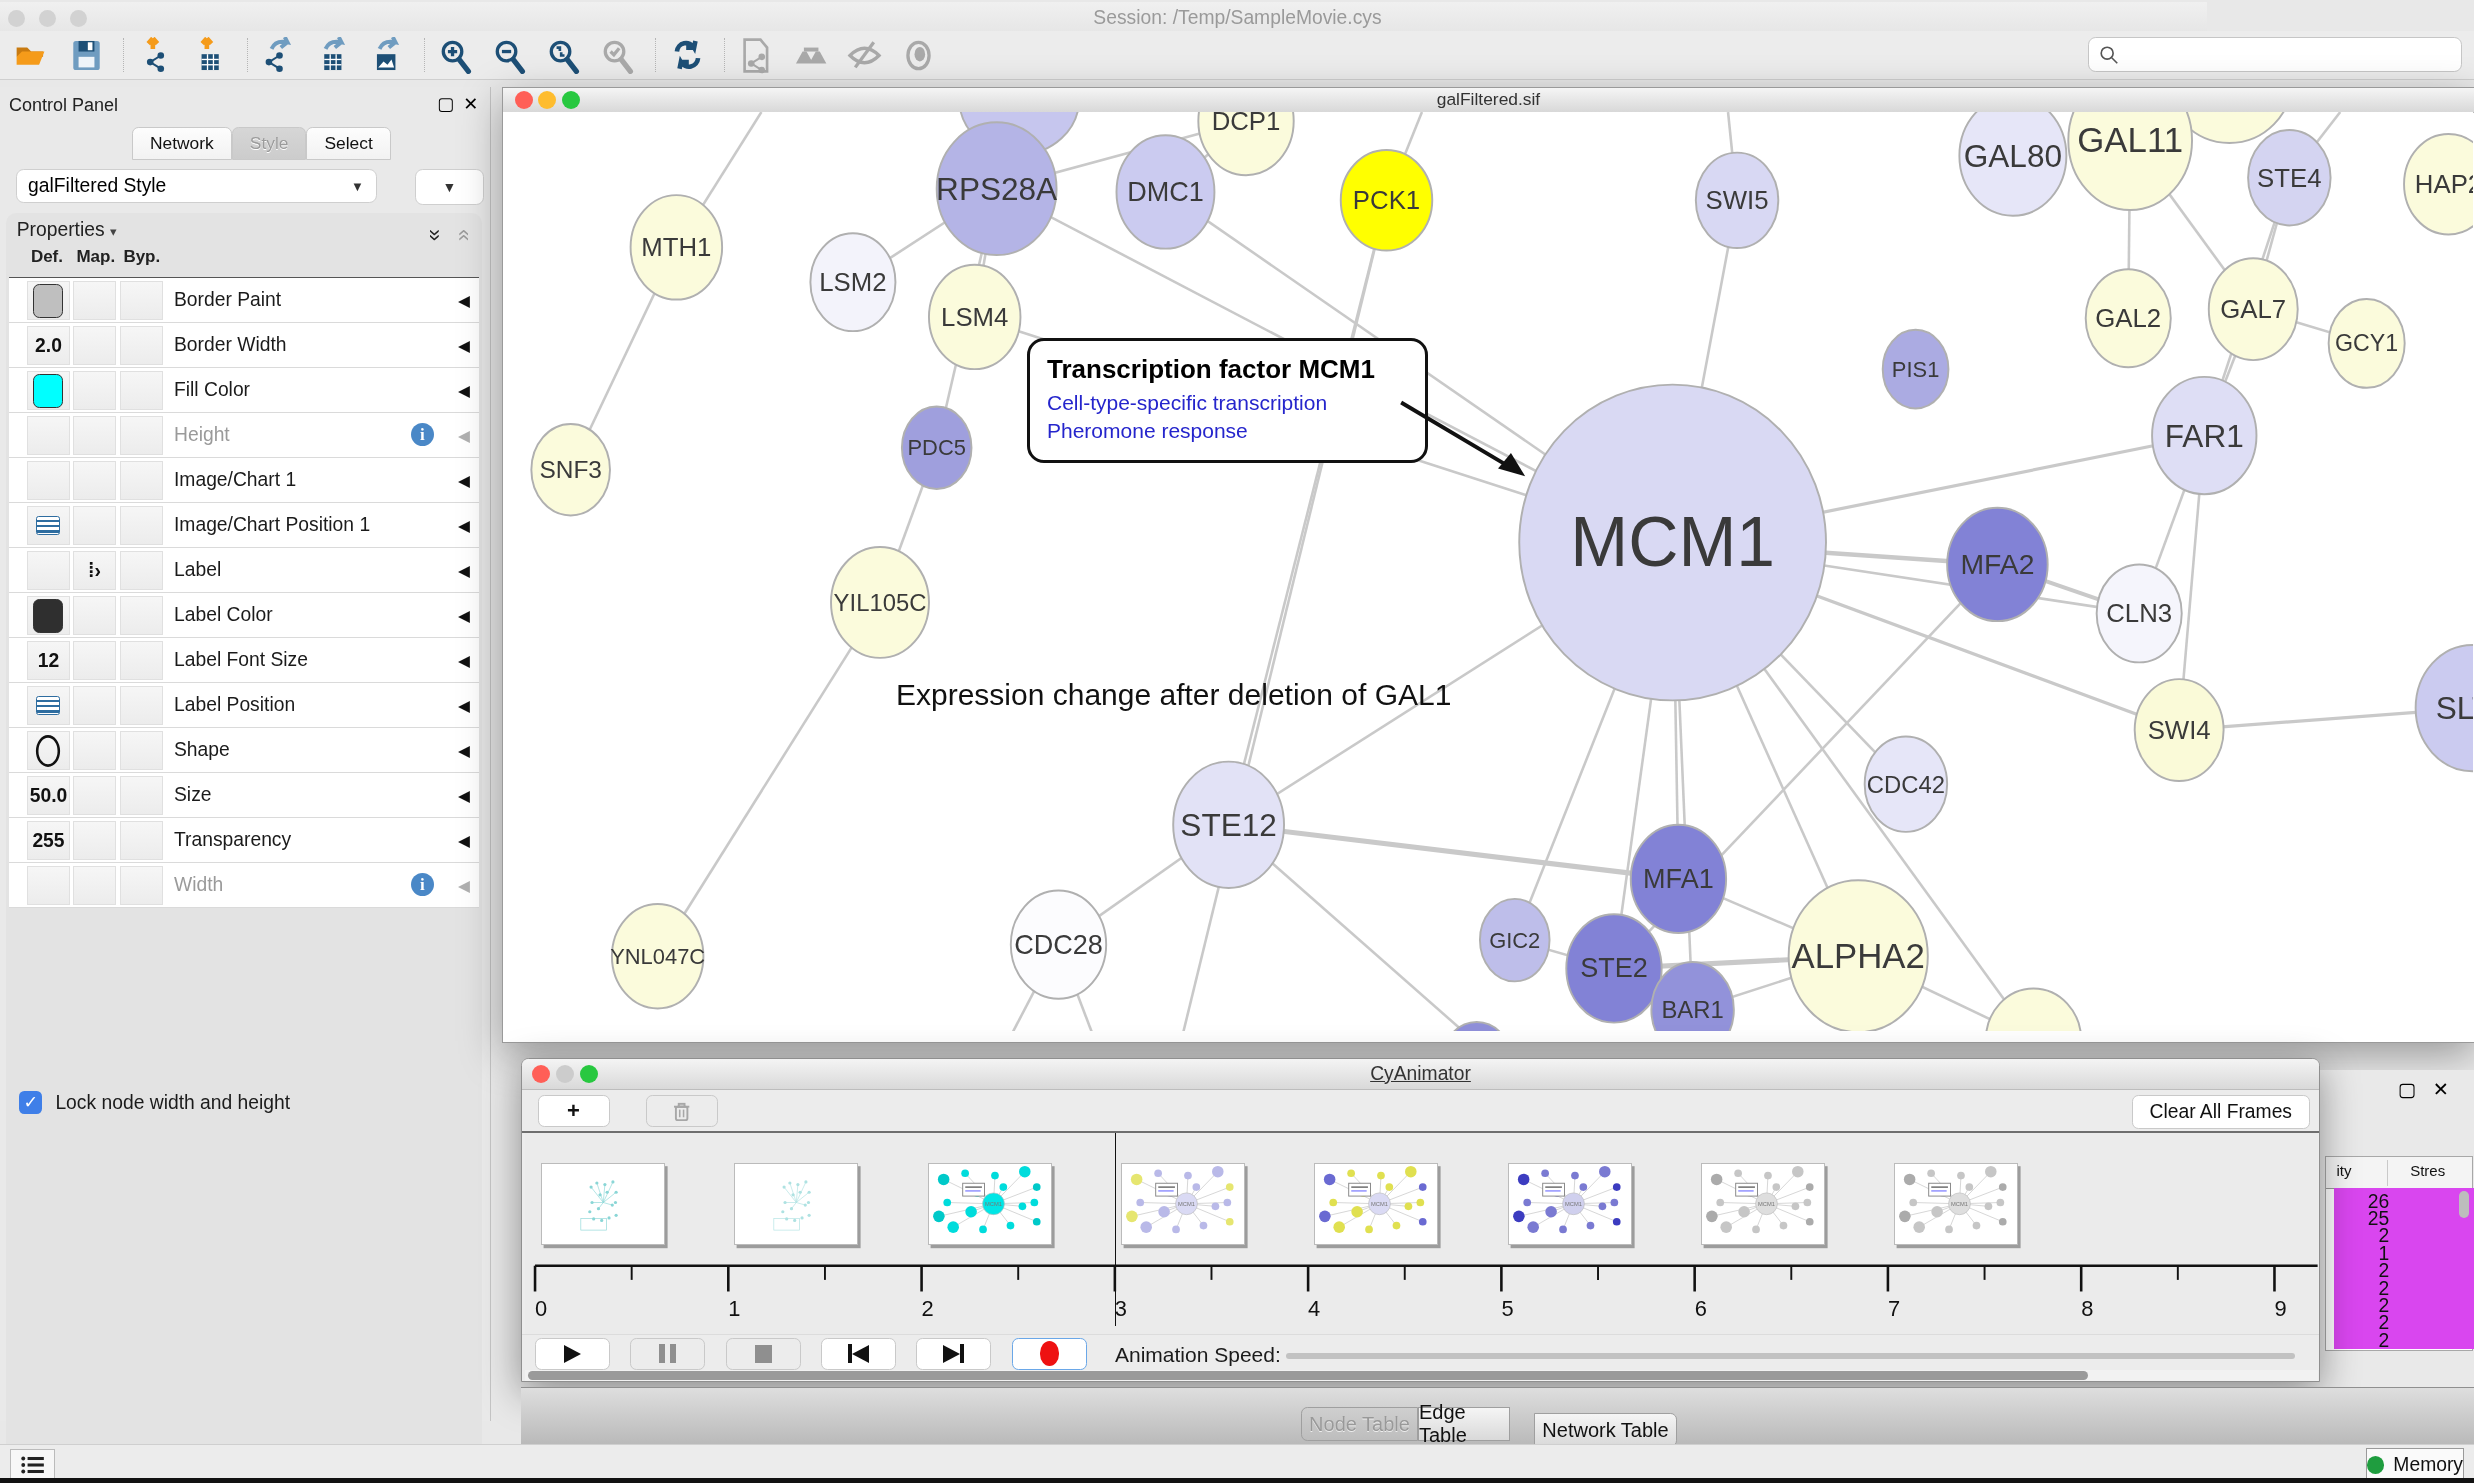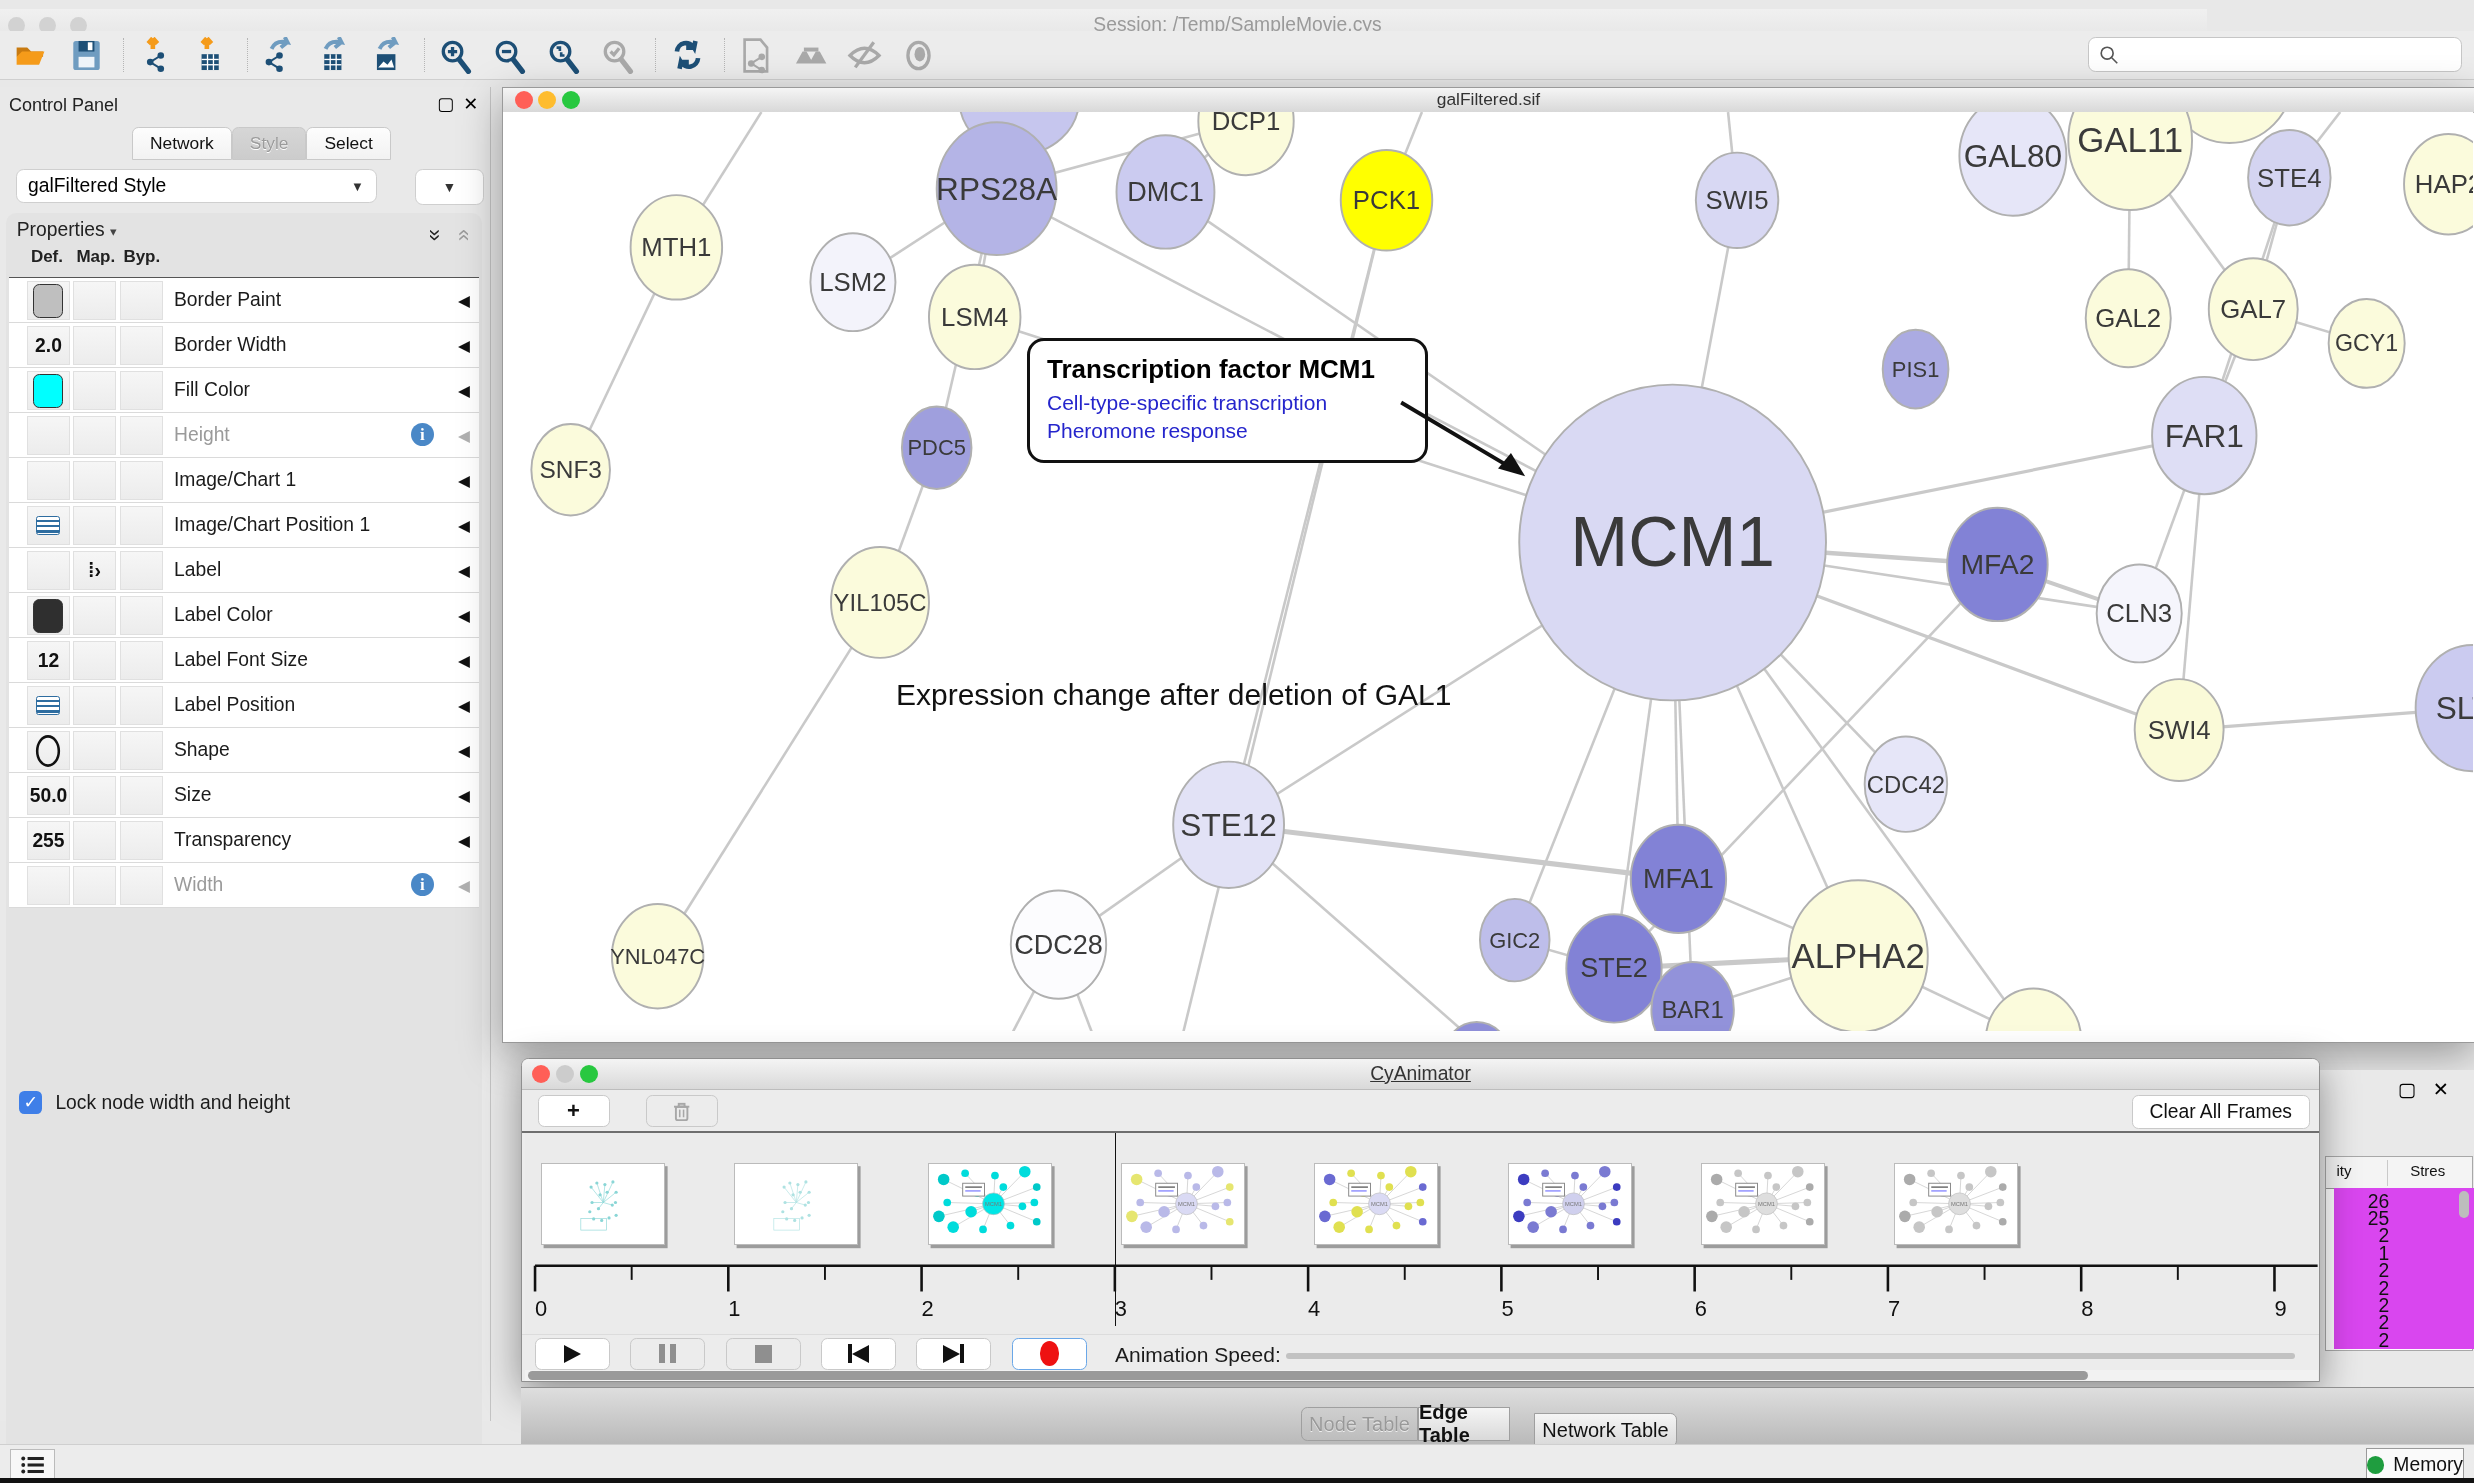--- a/index.html
+++ b/index.html
@@ -1,21 +1,21 @@
 <!DOCTYPE html>
 <html style="font-size:10.3px"><head>
 <meta charset="utf-8">
 <style>
   html,body{margin:0;padding:0;background:#e8e8e8;width:2475px;height:1484px;overflow:hidden;
     font-family:"Liberation Sans","DejaVu Sans",sans-serif;-webkit-font-smoothing:antialiased;}
   .abs{position:absolute;}
   #root{position:absolute;left:0;top:0;width:2475px;height:1484px;background:#e8e8e8;}
 
   
-  #titlebar{left:0;top:9px;width:2207px;height:31px;background:linear-gradient(#f0f0f0,#e6e6e6);}
+  #titlebar{left:0;top:2px;width:2207px;height:31px;background:linear-gradient(#f0f0f0,#e6e6e6);}
   .tl-dot{width:17px;height:17px;border-radius:50%;background:#d2d2d2;display:inline-block;margin-right:14px;}
   #session-title{left:0;top:5.2px;width:2475px;text-align:center;color:#9a9a9a;font-size:19.3px;}
   #toolbar{left:0;top:31px;width:2475px;height:49px;background:#ececec;border-bottom:1.3px solid #cfcfcf;
     display:flex;align-items:center;padding-left:14px;box-sizing:border-box;}
   .tb-ic{width:37px;height:37px;margin-right:17px;flex:0 0 auto;}
   .tb-sep{width:0;height:34px;border-left:1.9px dotted #b5b5b5;margin:0 13px 0 1.3px;flex:0 0 auto;}
   #search-box{left:2088px;top:37px;width:374px;height:35px;background:#fff;border:1.3px solid #c6c6c6;
     border-radius:7.7px;display:flex;align-items:center;padding-left:9px;box-sizing:border-box;}
   #search-input{border:none;outline:none;font-size:18px;width:322px;background:transparent;}
 
@@ -1052,21 +1052,21 @@
         
       </div>
     </div>
     <div class="abs" id="cy-hscroll">
       <div class="abs" id="cy-hthumb"></div>
     </div>
   </div>
 
   <div class="abs" id="tabs-strip">
       <div class="big-tab sel" style="left: 780px; width: 117px; border-radius: 6.4px 0px 0px 6.4px;">Node Table</div>
-      <div class="big-tab" style="left: 897px; width: 92px; border-radius: 0px; font-weight: bold;">Edge Table</div>
+      <div class="big-tab" style="left: 897px; width: 92px; border-radius: 0px;">Edge Table</div>
       <div class="big-tab" style="left: 1013px; width: 143px; border-radius: 0px 6.4px 6.4px 0px; margin-top: 6px;">Network Table</div>
     </div>
   <div class="abs" id="bottom-bar">
     <div class="abs" id="list-btn">
       <svg width="26" height="22" viewBox="0 0 24 20">
         <circle cx="3" cy="4" r="1.8" fill="#222"></circle>
           <rect x="7" y="2.6" width="15" height="2.8" fill="#222"></rect>
         <circle cx="3" cy="10" r="1.8" fill="#222"></circle>
           <rect x="7" y="8.6" width="15" height="2.8" fill="#222"></rect>
         <circle cx="3" cy="16" r="1.8" fill="#222"></circle>

